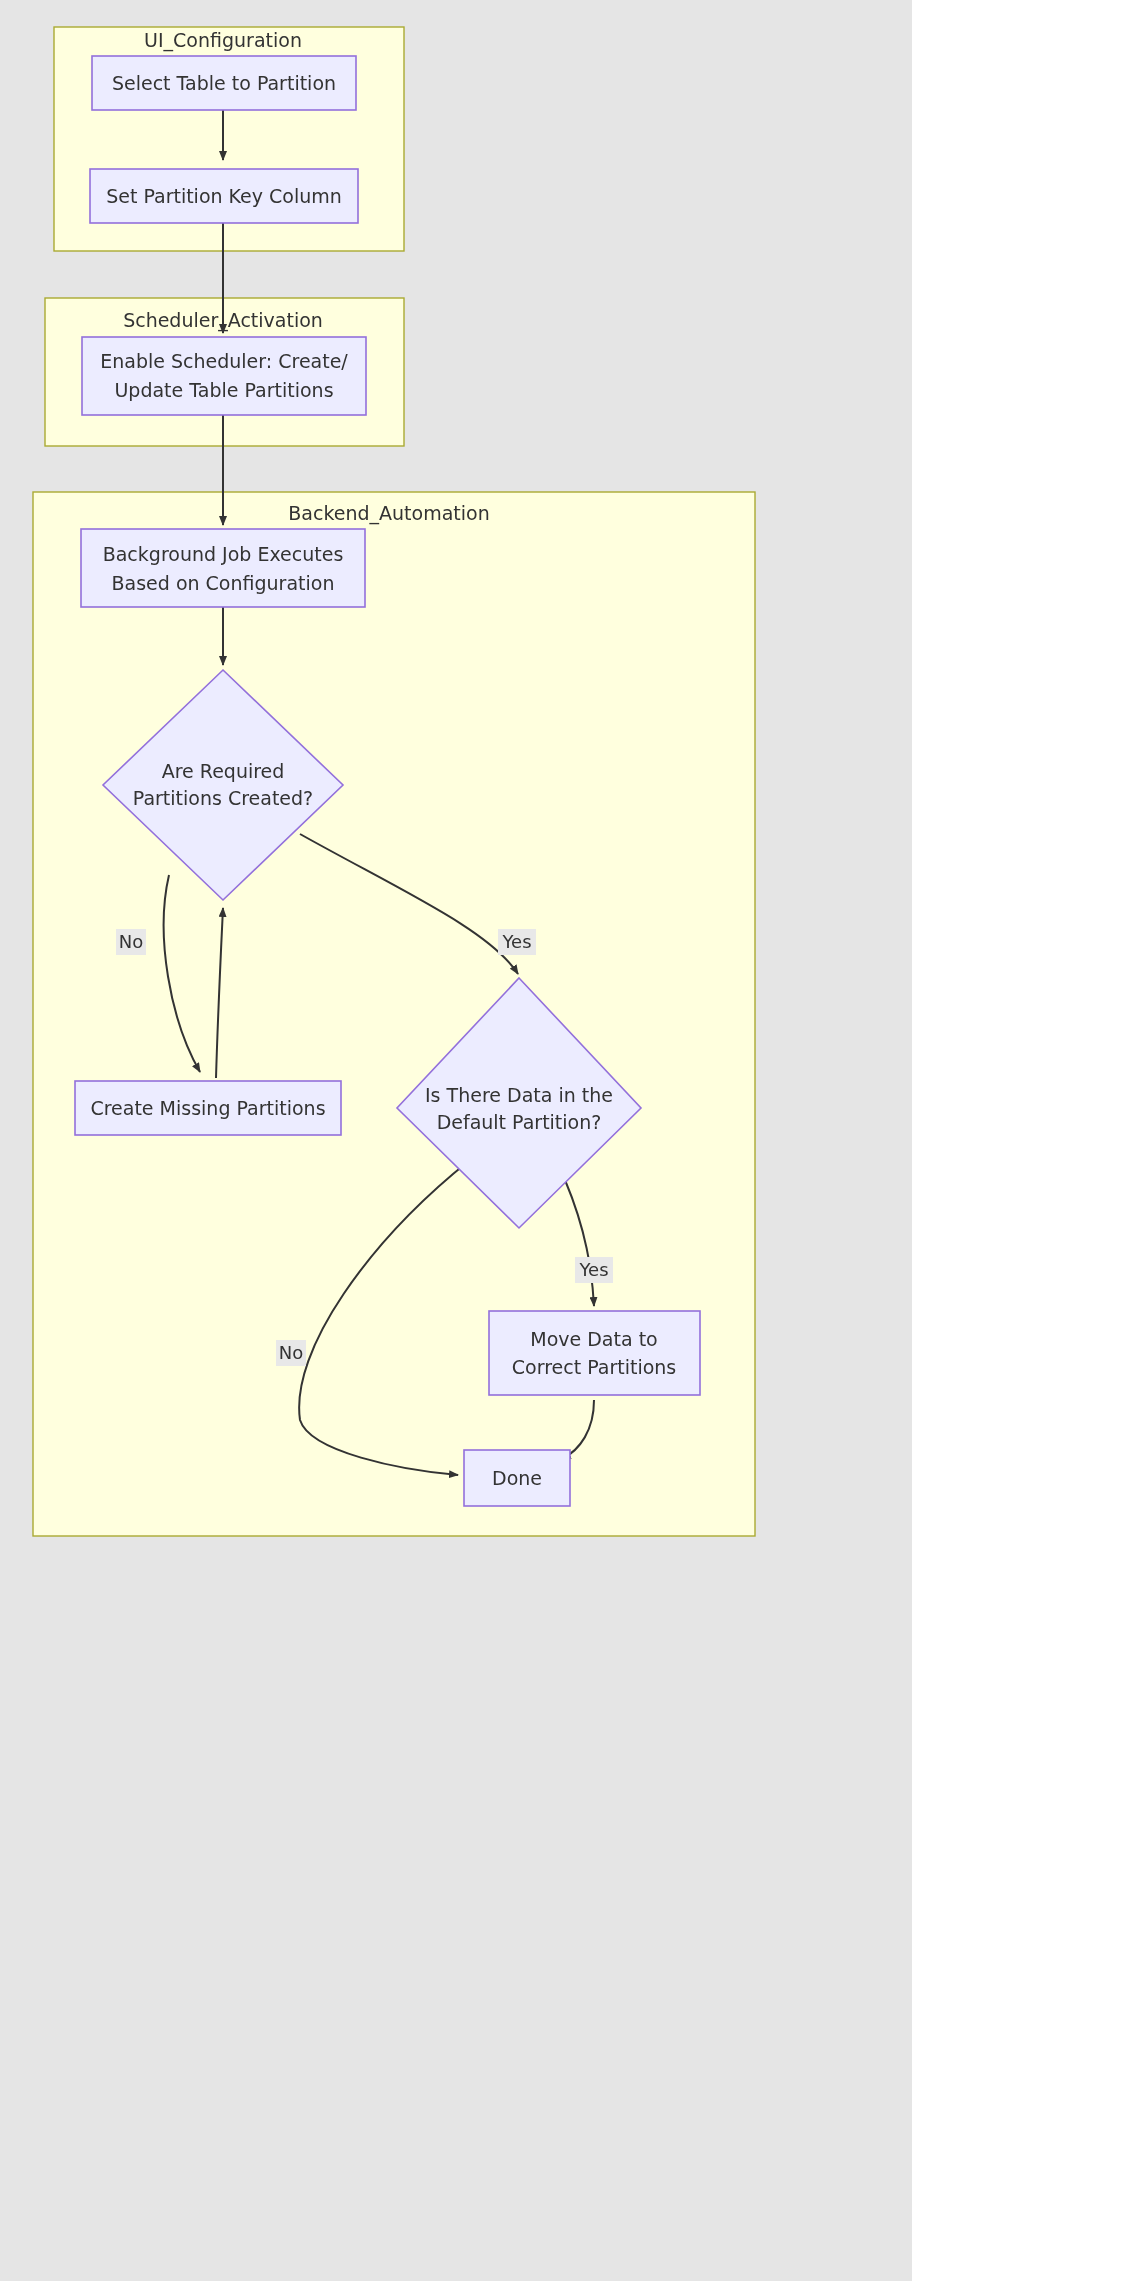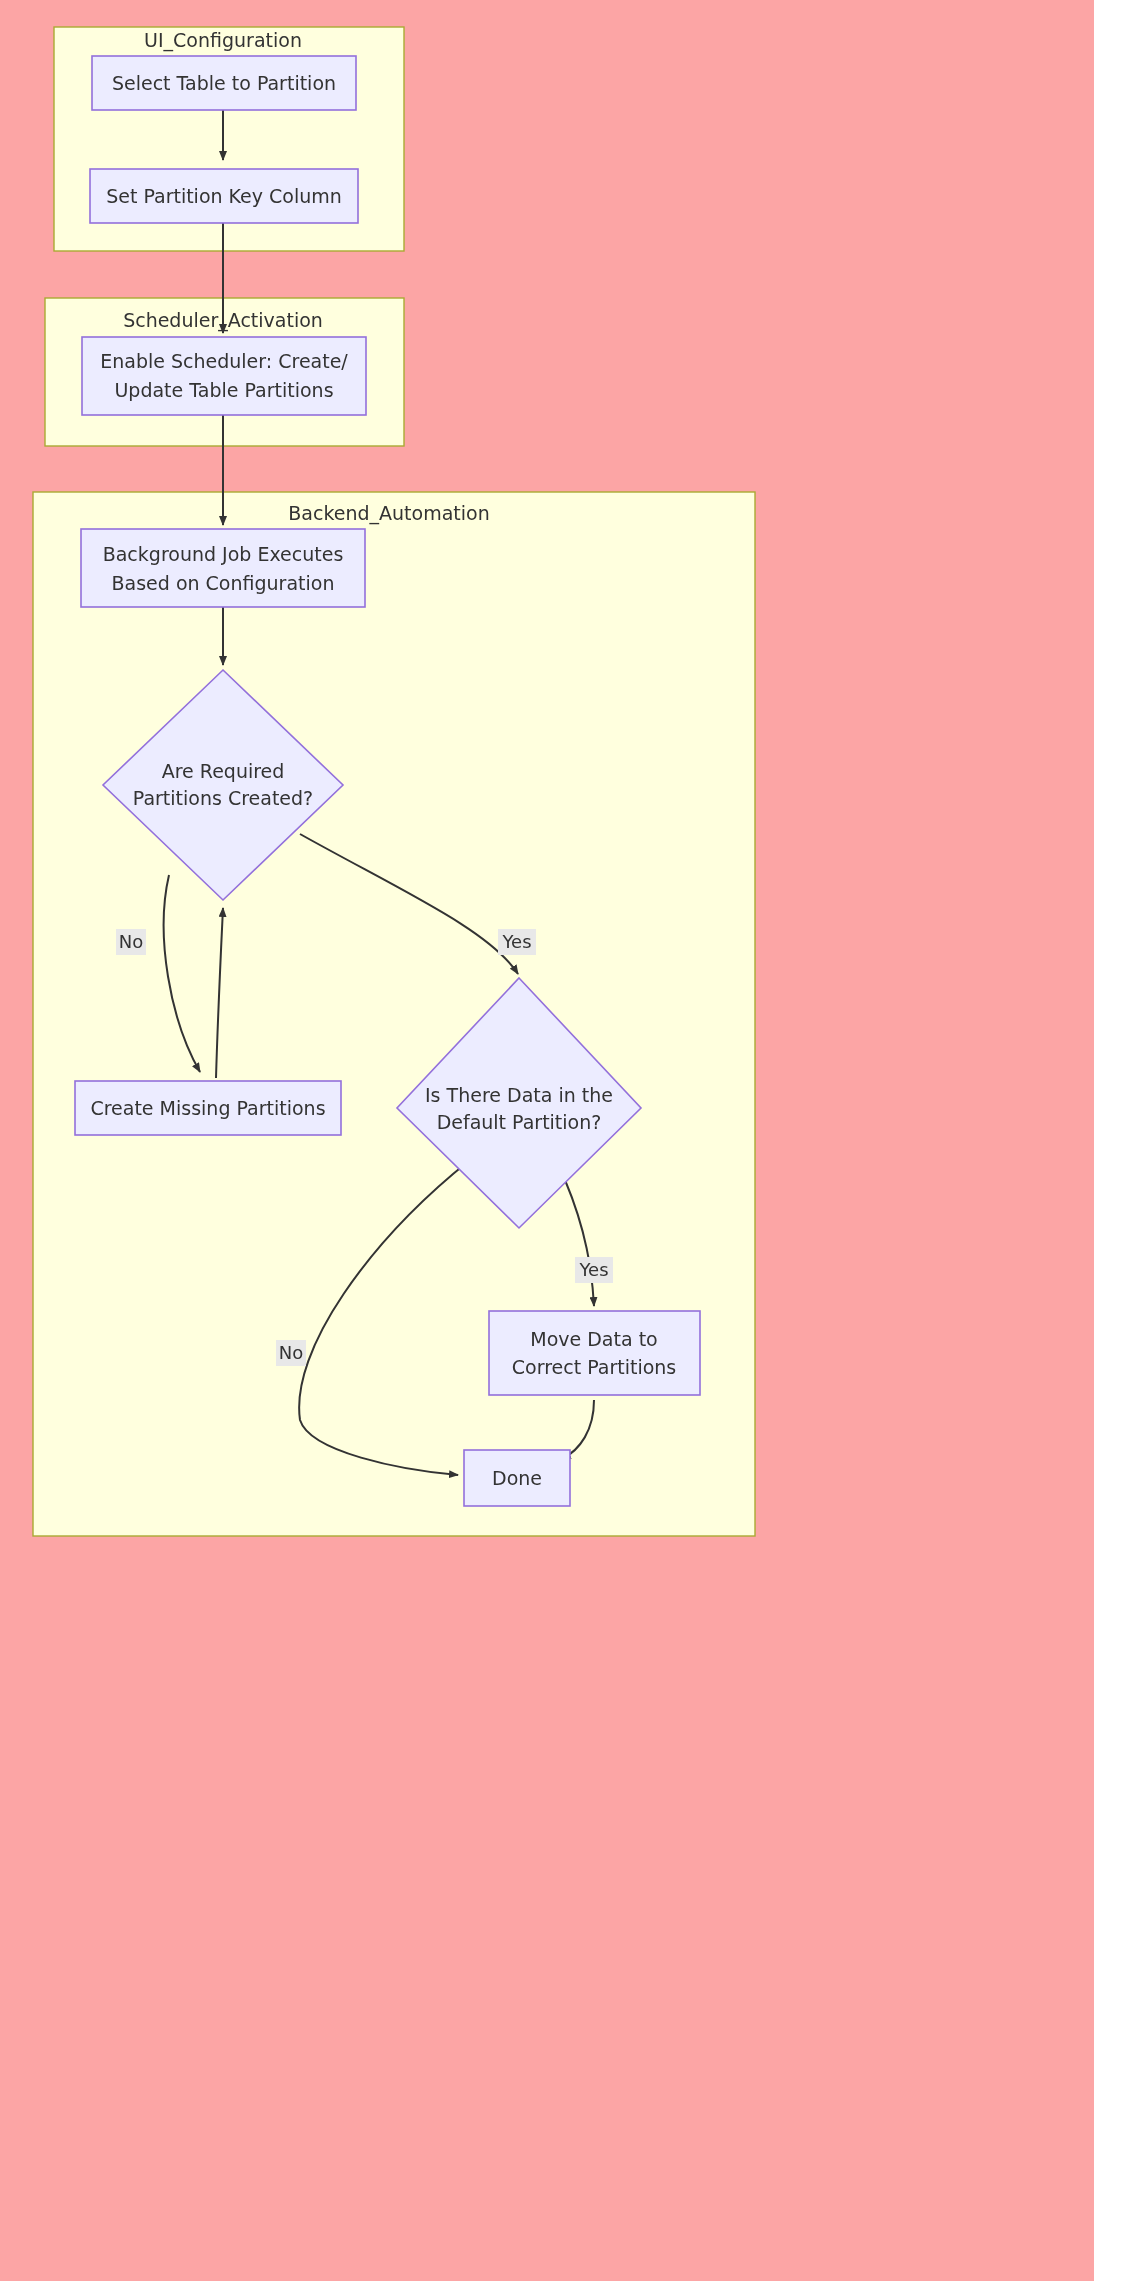--- a/index.html
+++ b/index.html
@@ -8,23 +8,23 @@
     background: #ffffff;
   }
   body {
     width: 1133px;
     height: 2281px;
     font-family: "DejaVu Sans", sans-serif;
     overflow: hidden;
   }
   #diagram-root {
     position: relative;
-    width: 1094px;
+    width: 912px;
     height: 2281px;
-    background: #fca5a5;
+    background: #e5e5e5;
   }
   svg#flowchart {
     display: block;
     width: 1133px;
     height: 2281px;
   }
   .cluster-rect {
     fill: #ffffde;
     stroke: #aaaa33;
     stroke-width: 1.4px;

